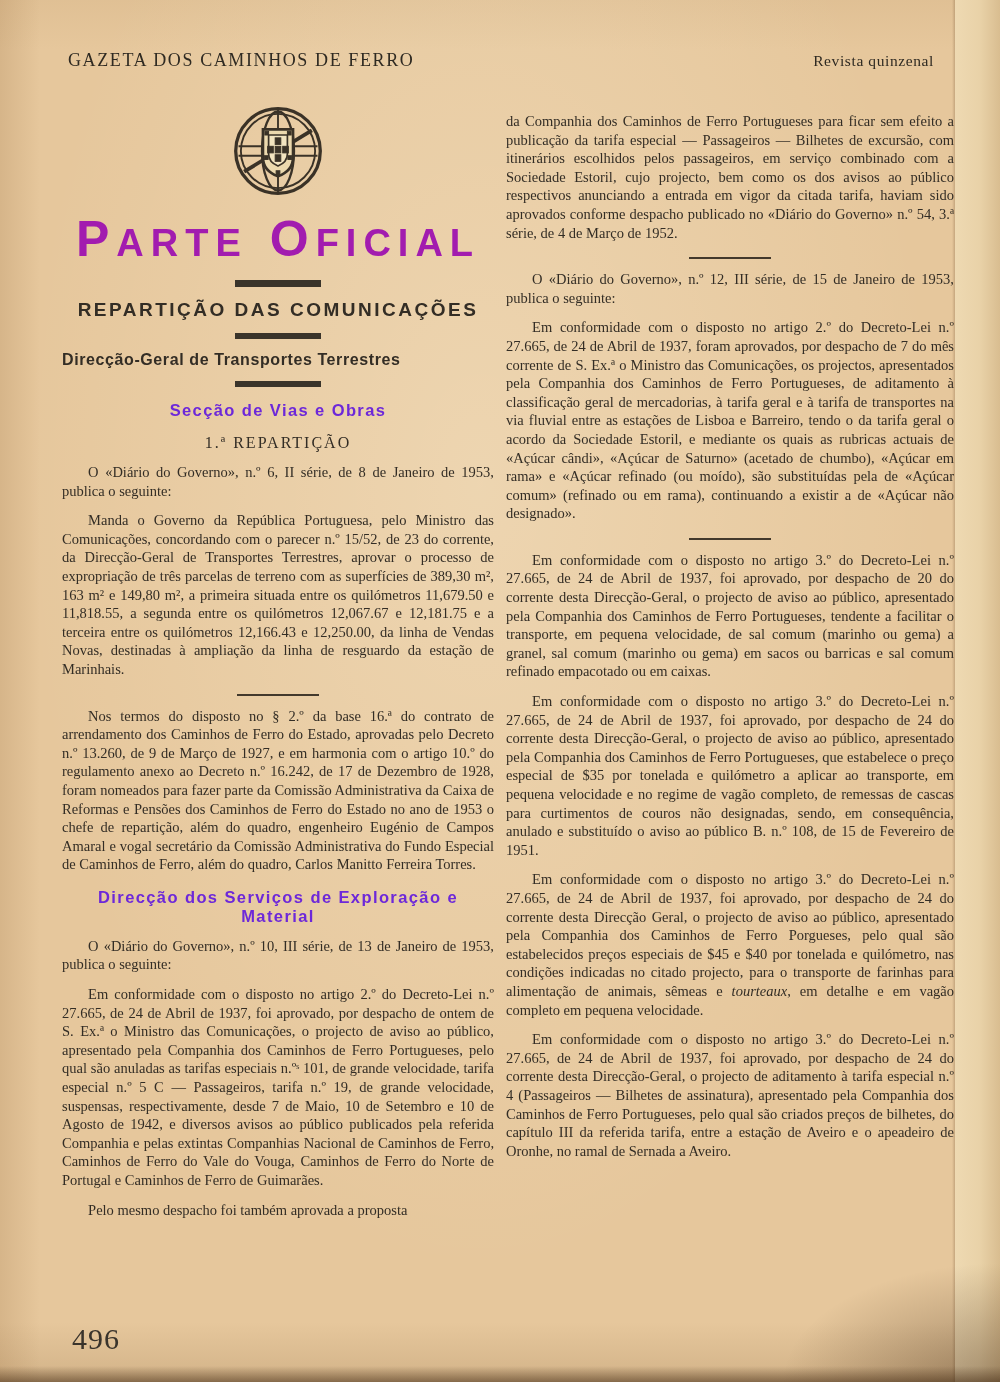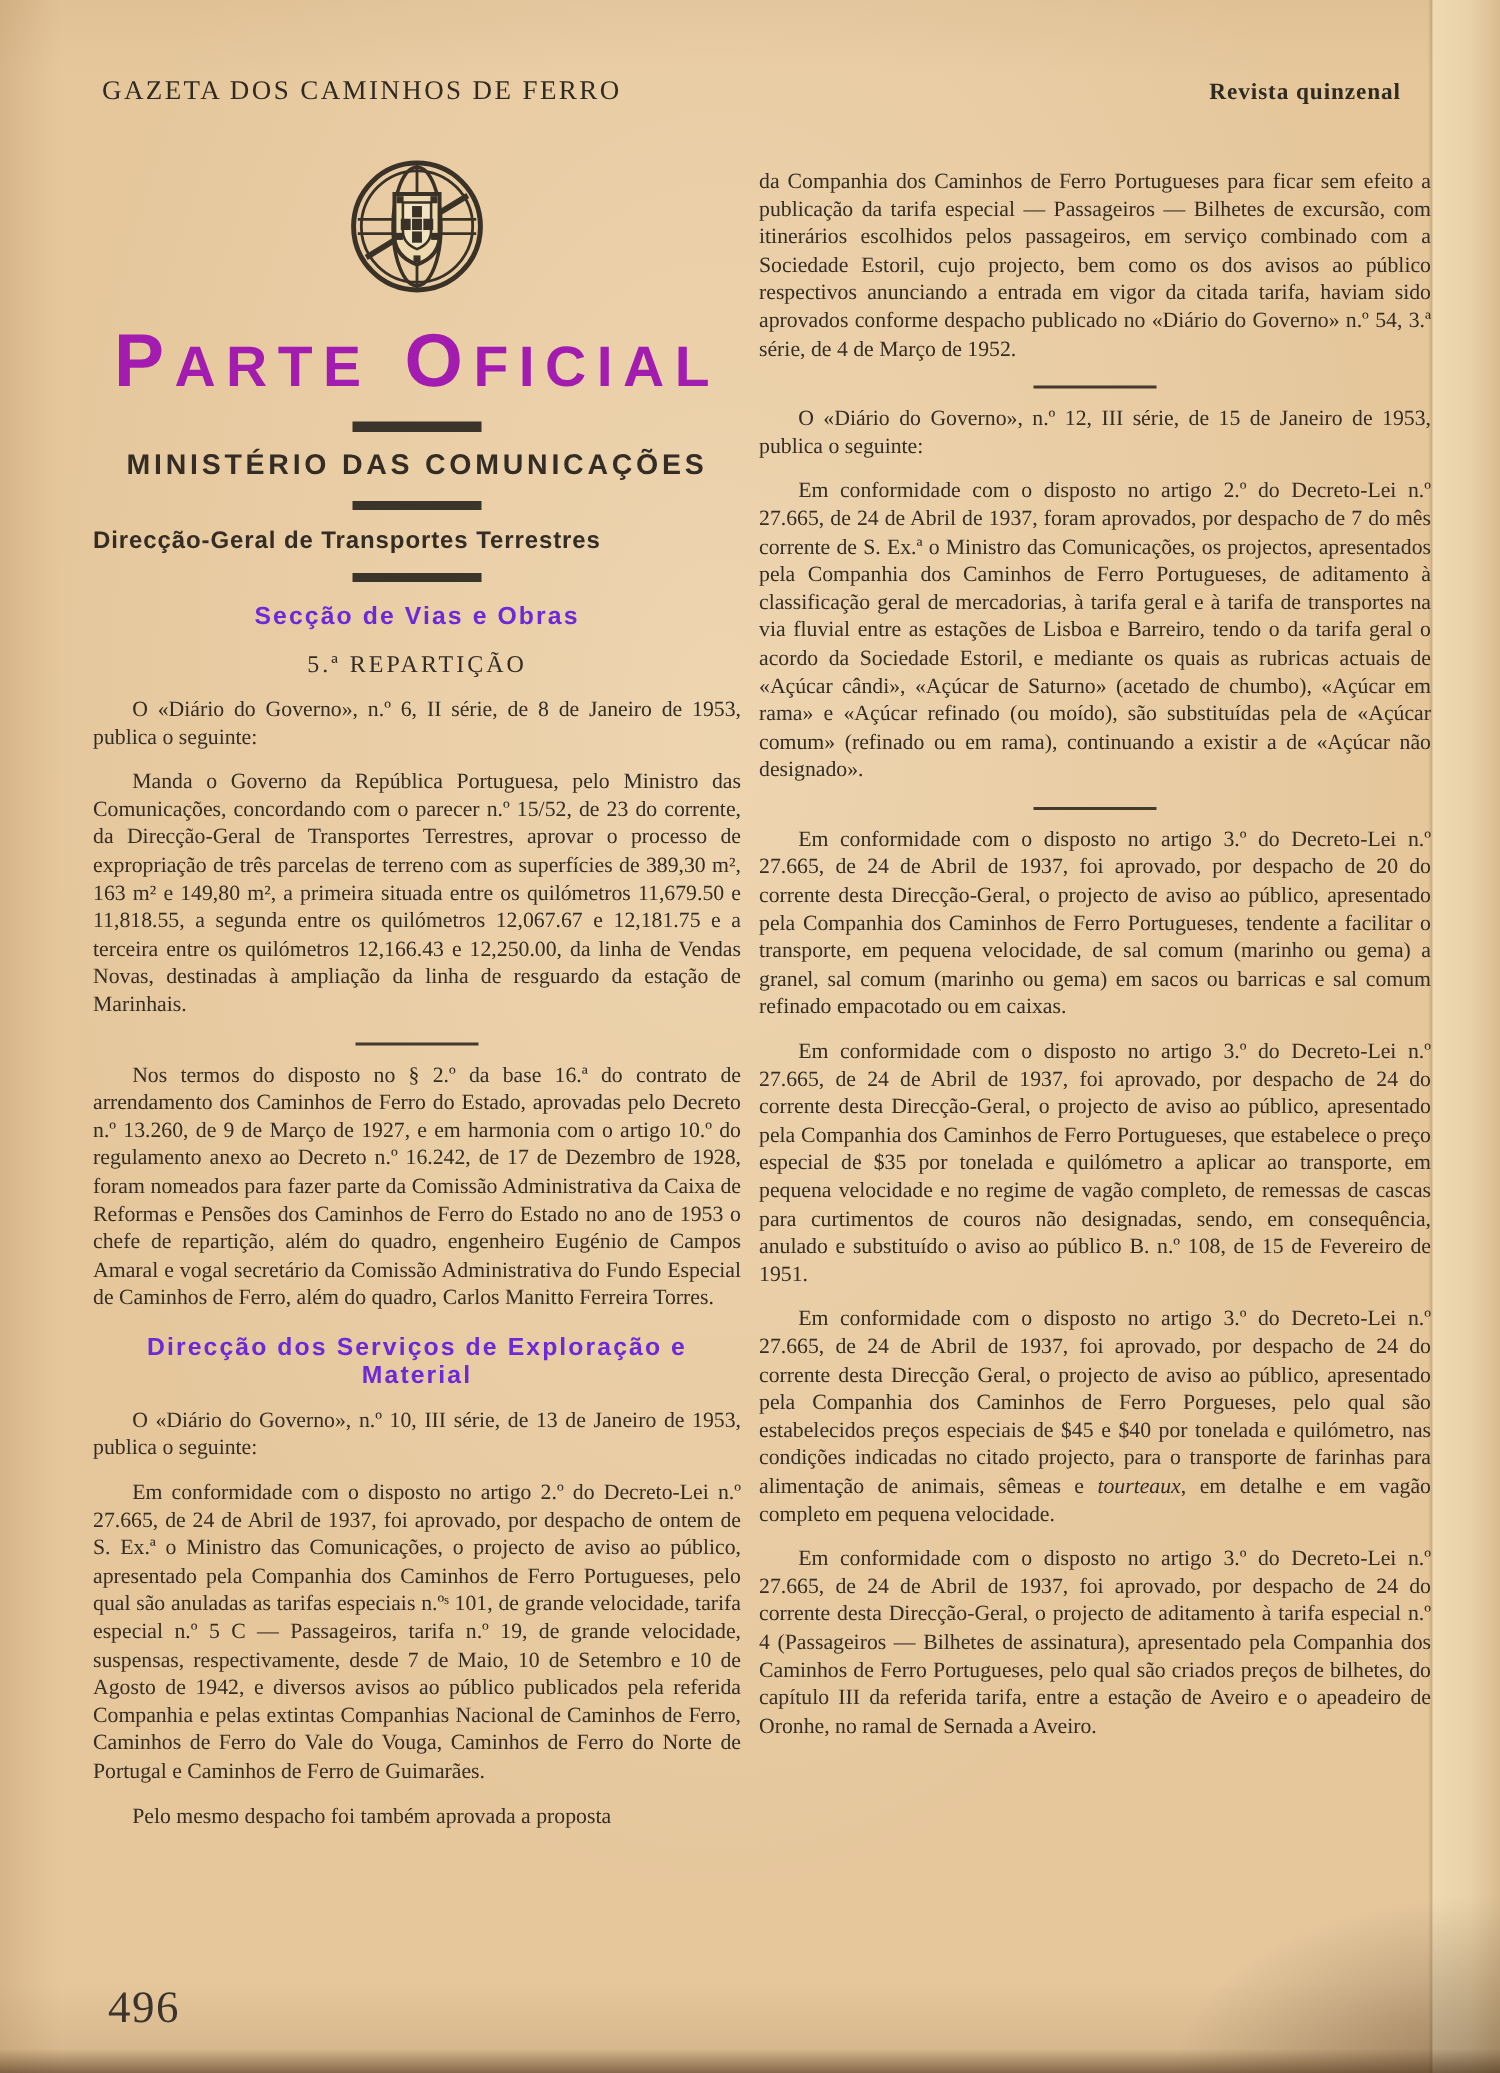--- a/index.html
+++ b/index.html
@@ -31,21 +31,21 @@
     background:linear-gradient(180deg, rgba(70,45,22,0) , rgba(70,45,22,0.55));
   }
   .corner-shadow{
     position:absolute;right:0;bottom:0;width:220px;height:120px;
     background:radial-gradient(ellipse at 100% 100%, rgba(60,38,18,0.40), rgba(60,38,18,0) 70%);
   }
 
   
   .header-row{position:absolute;top:50px;left:68px;width:866px;display:flex;justify-content:space-between;align-items:baseline;}
   .header-left{font-family:"Liberation Serif",serif;font-weight:400;font-size:18px;letter-spacing:1.6px;color:#2f2a22;}
-  .header-right{font-family:"Liberation Serif",serif;font-weight:700;font-size:15.5px;letter-spacing:0.6px;color:#2f2a22;}
+  .header-right{font-family:"Liberation Serif",serif;font-weight:400;font-size:15.5px;letter-spacing:0.6px;color:#2f2a22;}
 
   
   .left-col{position:absolute;left:62px;top:98px;width:432px;}
   .right-col{position:absolute;left:506px;top:98px;width:448px;}
 
   .emblem-wrap{text-align:center;margin:6px 0 4px;}
   .emblem-wrap svg{display:inline-block;}
 
   .main-title{
     text-align:center;font-family:"Liberation Sans",sans-serif;font-weight:700;
@@ -128,30 +128,30 @@
       </svg>
     </span>
   </div>
 
   <div class="main-title">
     <span class="title-word">Parte</span><span class="title-word">Oficial</span>
   </div>
 
   <div class="thick-rule"></div>
 
-  <div class="ministry">MINISTÉRIO DAS COMUNICAÇÕES</div>
+  <div class="ministry">REPARTIÇÃO DAS COMUNICAÇÕES</div>
 
   <div class="thick-rule small"></div>
 
   <div class="directorate">Direcção-Geral de Transportes Terrestres</div>
 
   <div class="thick-rule small"></div>
 
   <div class="section-heading">Secção de Vias e Obras</div>
-  <div class="sub-heading">5.ª REPARTIÇÃO</div>
+  <div class="sub-heading">1.ª REPARTIÇÃO</div>
 
   <p class="para">O «Diário do Governo», n.º 6, II série, de 8 de Janeiro de 1953, publica o seguinte:</p>
   <p class="para">Manda o Governo da República Portuguesa, pelo Ministro das Comunicações, concordando com o parecer n.º 15/52, de 23 do corrente, da Direcção-Geral de Transportes Terrestres, aprovar o processo de expropriação de três parcelas de terreno com as superfícies de 389,30 m², 163 m² e 149,80 m², a primeira situada entre os quilómetros 11,679.50 e 11,818.55, a segunda entre os quilómetros 12,067.67 e 12,181.75 e a terceira entre os quilómetros 12,166.43 e 12,250.00, da linha de Vendas Novas, destinadas à ampliação da linha de resguardo da estação de Marinhais.</p>
 
   <div class="divider"></div>
 
   <p class="para">Nos termos do disposto no § 2.º da base 16.ª do contrato de arrendamento dos Caminhos de Ferro do Estado, aprovadas pelo Decreto n.º 13.260, de 9 de Março de 1927, e em harmonia com o artigo 10.º do regulamento anexo ao Decreto n.º 16.242, de 17 de Dezembro de 1928, foram nomeados para fazer parte da Comissão Administrativa da Caixa de Reformas e Pensões dos Caminhos de Ferro do Estado no ano de 1953 o chefe de repartição, além do quadro, engenheiro Eugénio de Campos Amaral e vogal secretário da Comissão Administrativa do Fundo Especial de Caminhos de Ferro, além do quadro, Carlos Manitto Ferreira Torres.</p>
 
   <div class="section-heading">Direcção dos Serviços de Exploração e Material</div>
 

